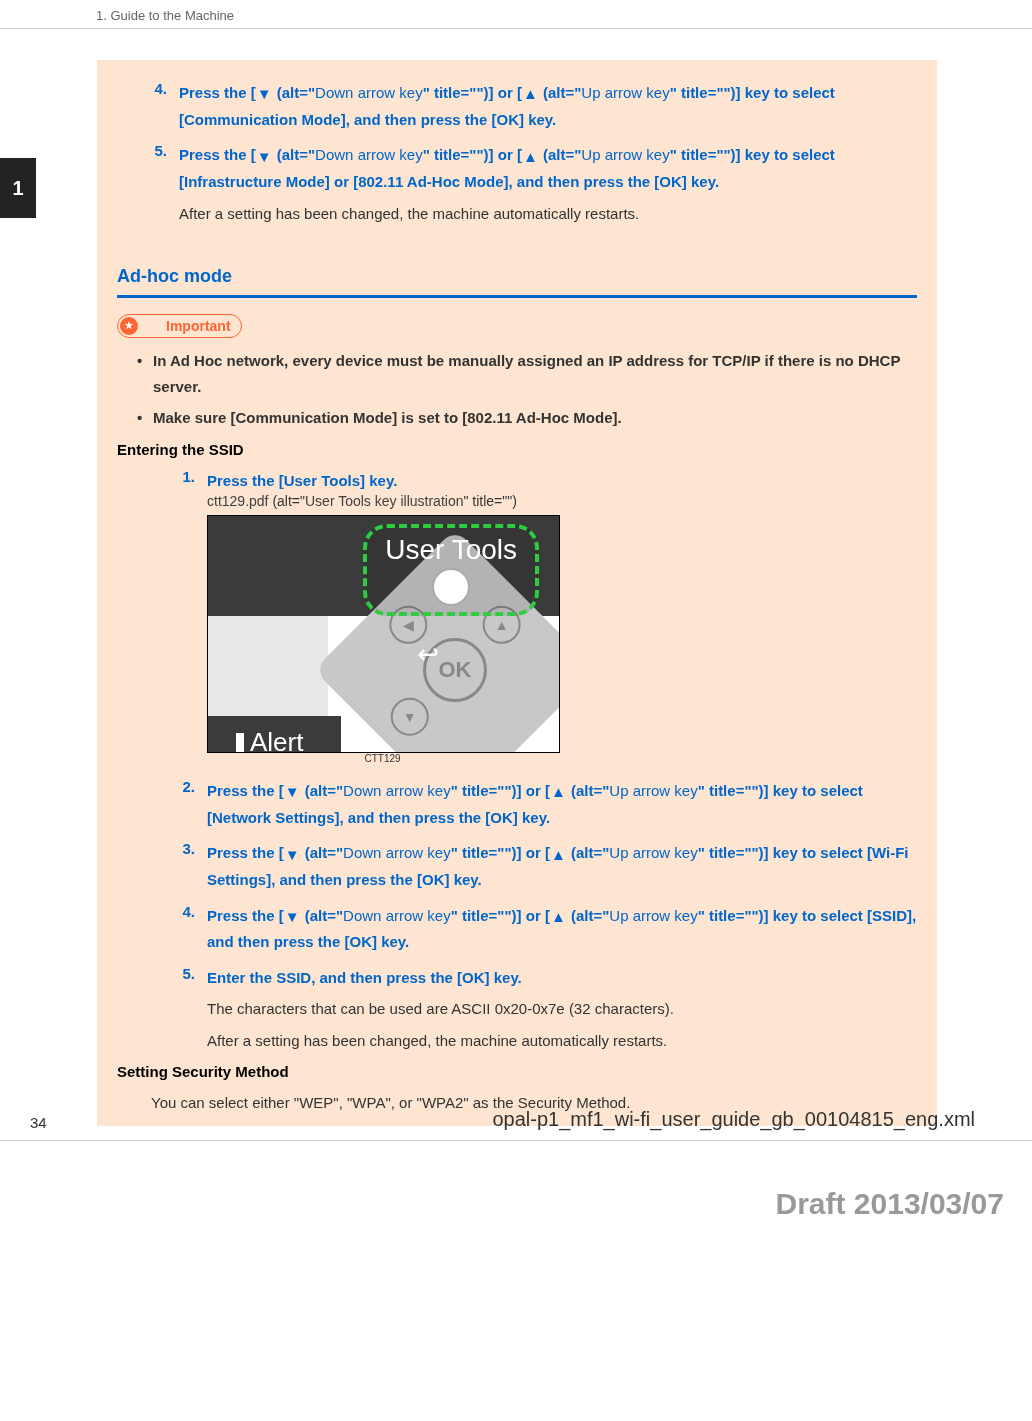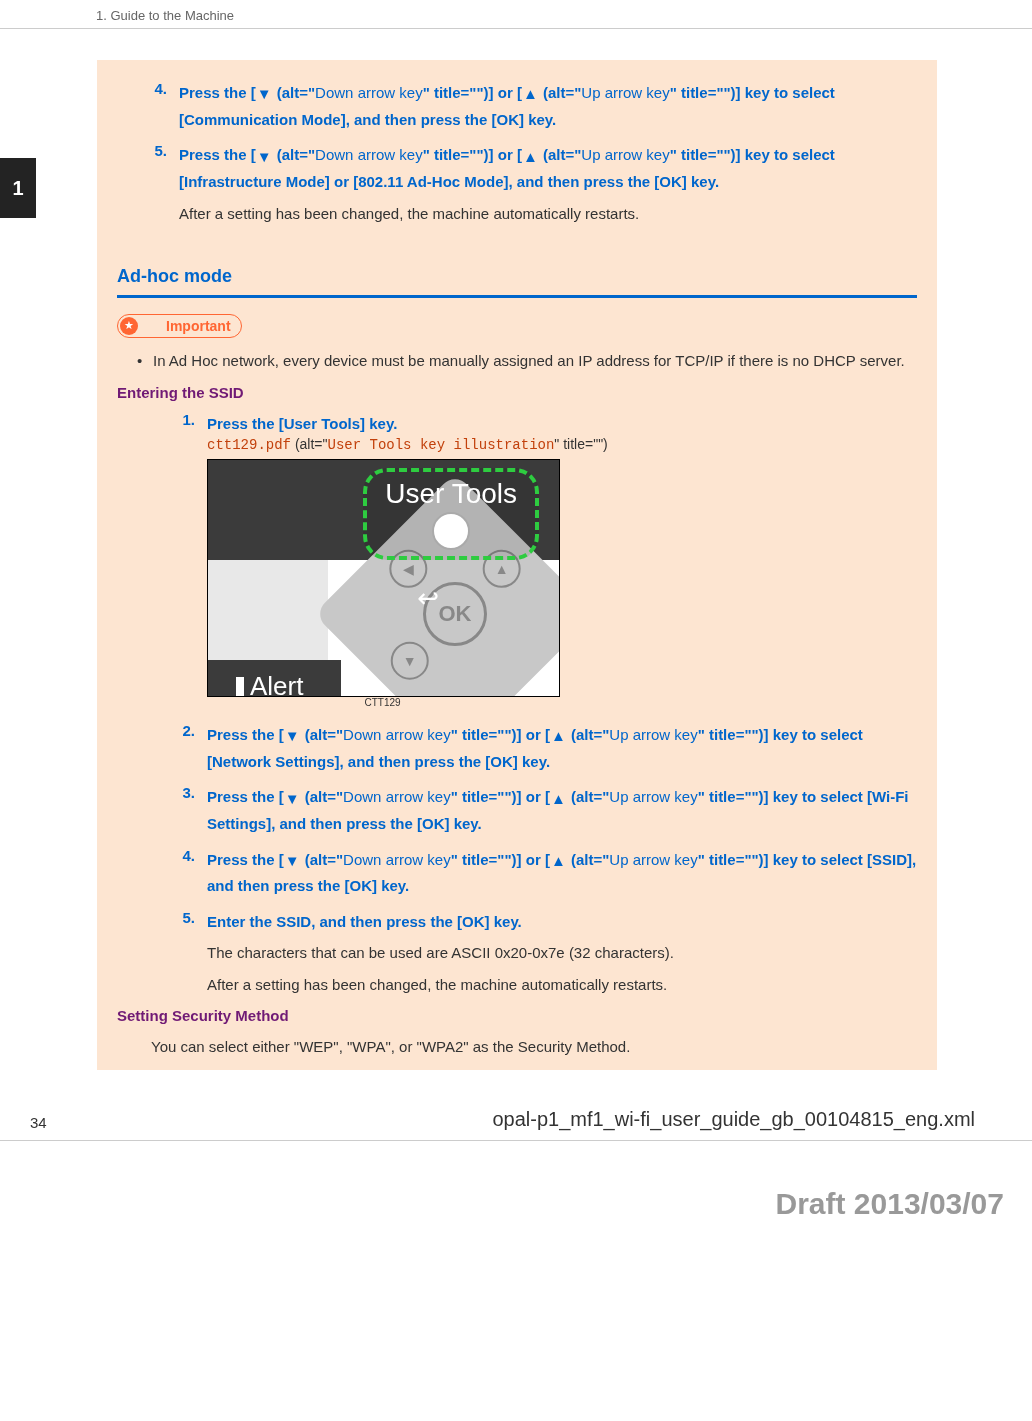--- a/index.html
+++ b/index.html
@@ -152,31 +152,30 @@
       content: "•";
       position: absolute;
       left: 6px;
       top: 0;
       font-size: 15px;
       color: #333;
     }
     .subhead {
       font-weight: bold;
       font-size: 15px;
-      color: #701a75;
+      color: #000000;
       margin-top: 10px;
       margin-bottom: 10px;
     }
     .link-line {
       font-size: 14px;
       margin-bottom: 6px;
     }
     .link-line .fname {
-      color: #c2410c;
-      font-family: Liberation Mono, monospace;
+      color: #404040;
     }
     .link-line .paren {
       color: #333;
     }
     .figure {
       margin-bottom: 4px;
     }
     .figure-caption {
       font-size: 10px;
       color: #333;
@@ -350,22 +349,23 @@
         </li>
       </ol>
 
     <div class="section-title">Ad-hoc mode</div>
 
     <div class="important-badge">
       <span class="important-icon"></span>
       <span class="important-text">Important</span>
     </div>
 
-    <ul class="bullets" id="important-bullets" style="padding-left:14px;">
+    <ul class="bullets" id="important-bullets" style="padding-left:14px;font-weight:bold;">
         <li>In Ad Hoc network, every device must be manually assigned an IP address for TCP/IP if there is no DHCP server.</li>
+        <li>Make sure [Communication Mode] is set to [802.11 Ad-Hoc Mode].</li>
       </ul>
 
     <div class="subhead">Entering the SSID</div>
 
     <ol class="steps" style="padding-left:48px;">
       <li>
         <span class="step-num">1.</span>
         <div class="step-body">
           <div class="step-main">Press the [User Tools] key.</div>
           <div class="link-line">

